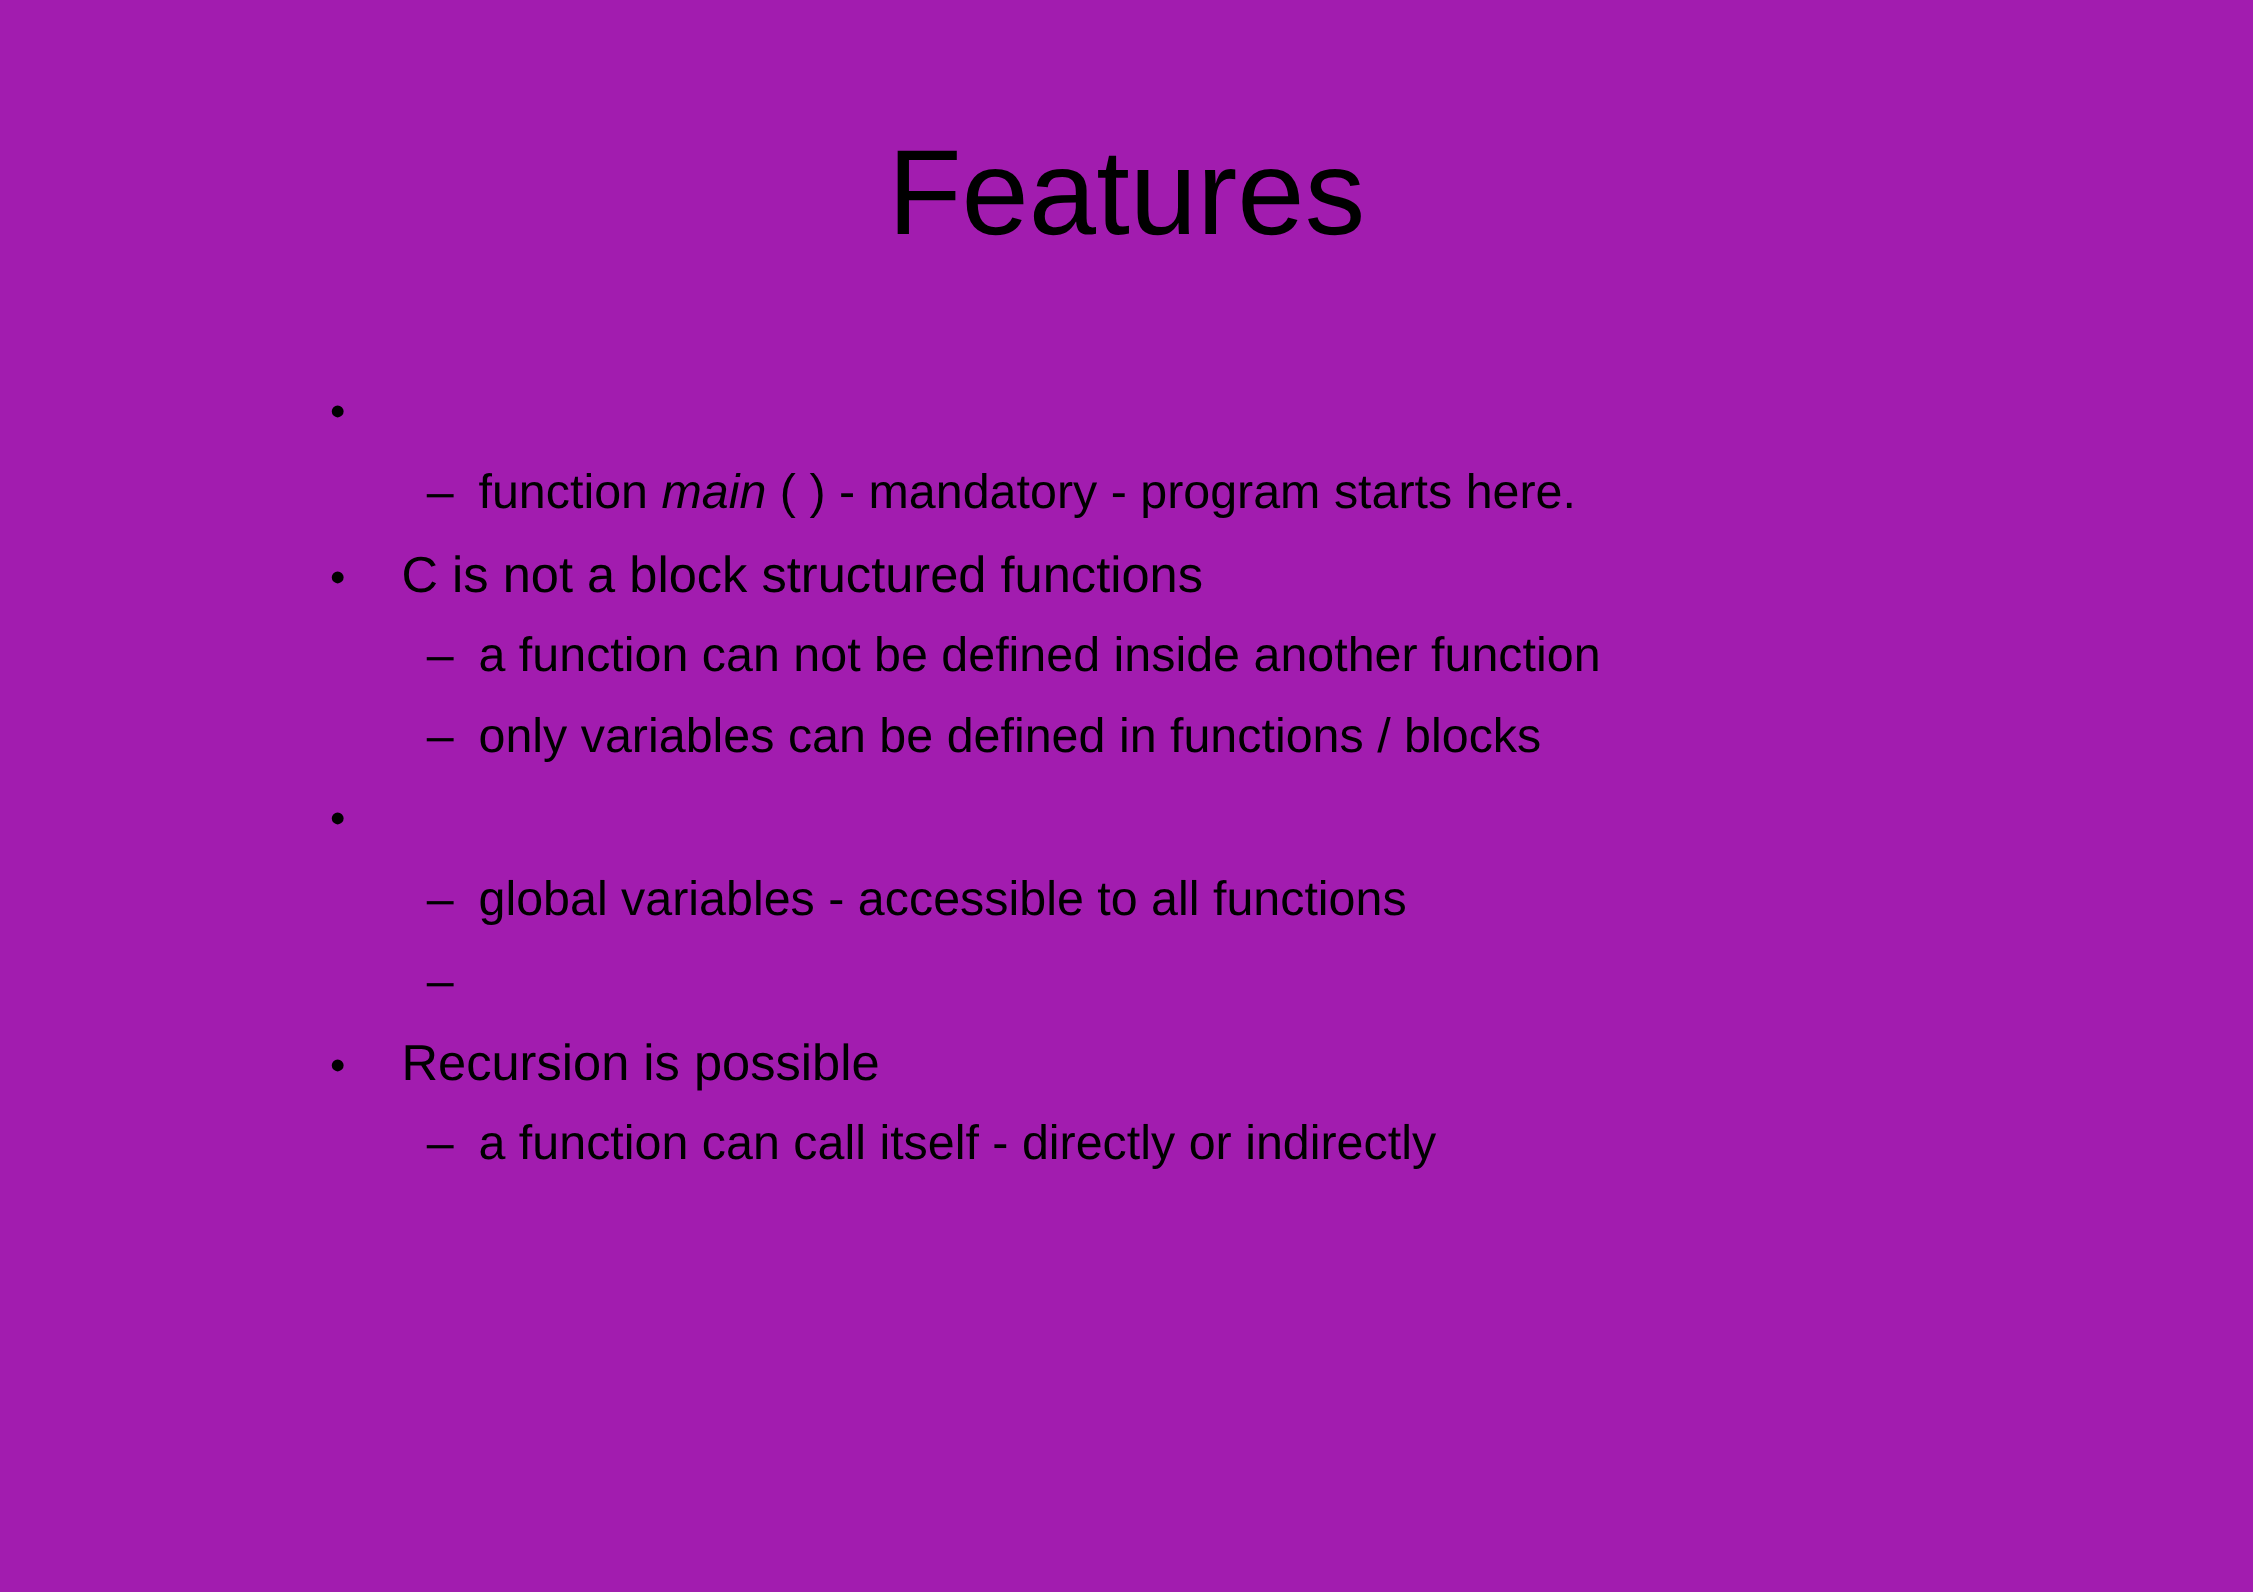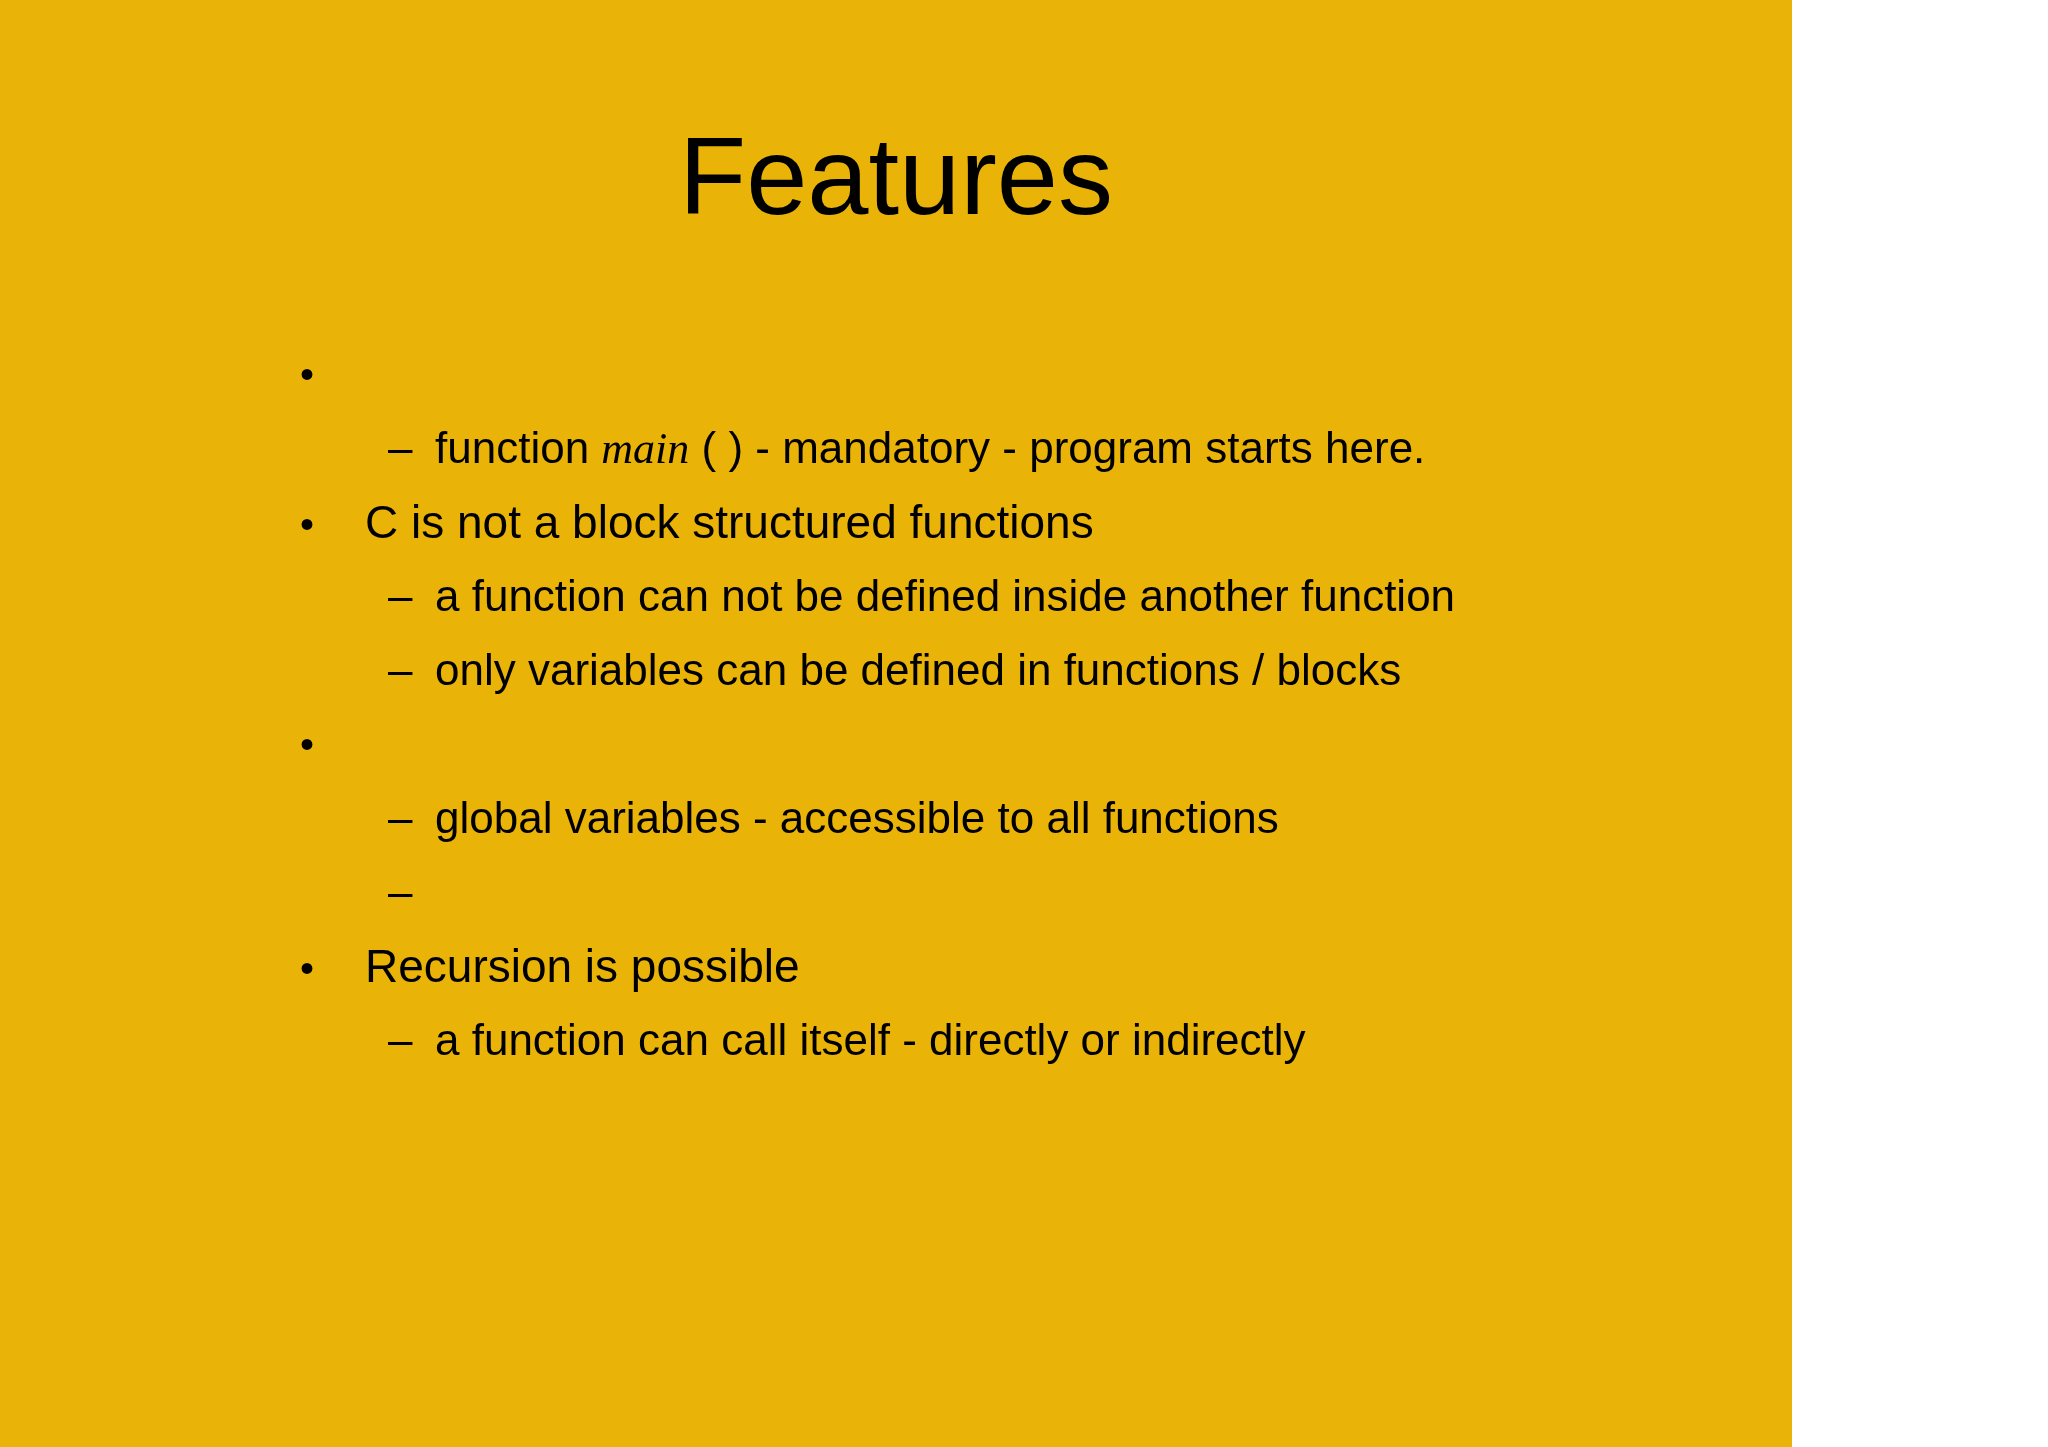--- a/index.html
+++ b/index.html
@@ -6,23 +6,23 @@
   html, body {
     width: 2048px;
     height: 1447px;
     background: #ffffff;
     font-family: "Liberation Sans", sans-serif;
     color: #000000;
     overflow: hidden;
   }
   .slide {
     position: relative;
-    width: 1792px;
+    width: 2048px;
     height: 1447px;
-    background: #eab308;
+    background: #a21caf;
   }
   .slide-title {
     position: absolute;
     top: 112px;
     left: 0;
     width: 100%;
     text-align: center;
     font-size: 110px;
     font-weight: 400;
     letter-spacing: 0px;
@@ -50,21 +50,21 @@
   }
   .bullet-row.level-2 {
     padding-left: 88px;
     font-size: 44px;
   }
   .bullet-row.level-2 .marker {
     flex: 0 0 47px;
   }
   .marker { display: inline-block; }
   .bullet-text { white-space: pre-wrap; }
-  .bullet-text .it { font-style: italic; font-family: Liberation Serif, serif; }
+  .bullet-text .it { font-style: italic; }
 </style>
 </head>
 <body>
 
 <div class="slide">
   <div class="slide-title">Features</div>
 
   <div class="bullet-list">
       <div class="bullet-row level-1"><span class="marker">•</span></div>
       <div class="bullet-row level-2"><span class="marker">–</span><span class="bullet-text"><span>function </span><span class="it">main</span><span> ( ) - mandatory - program starts here.</span></span></div>

